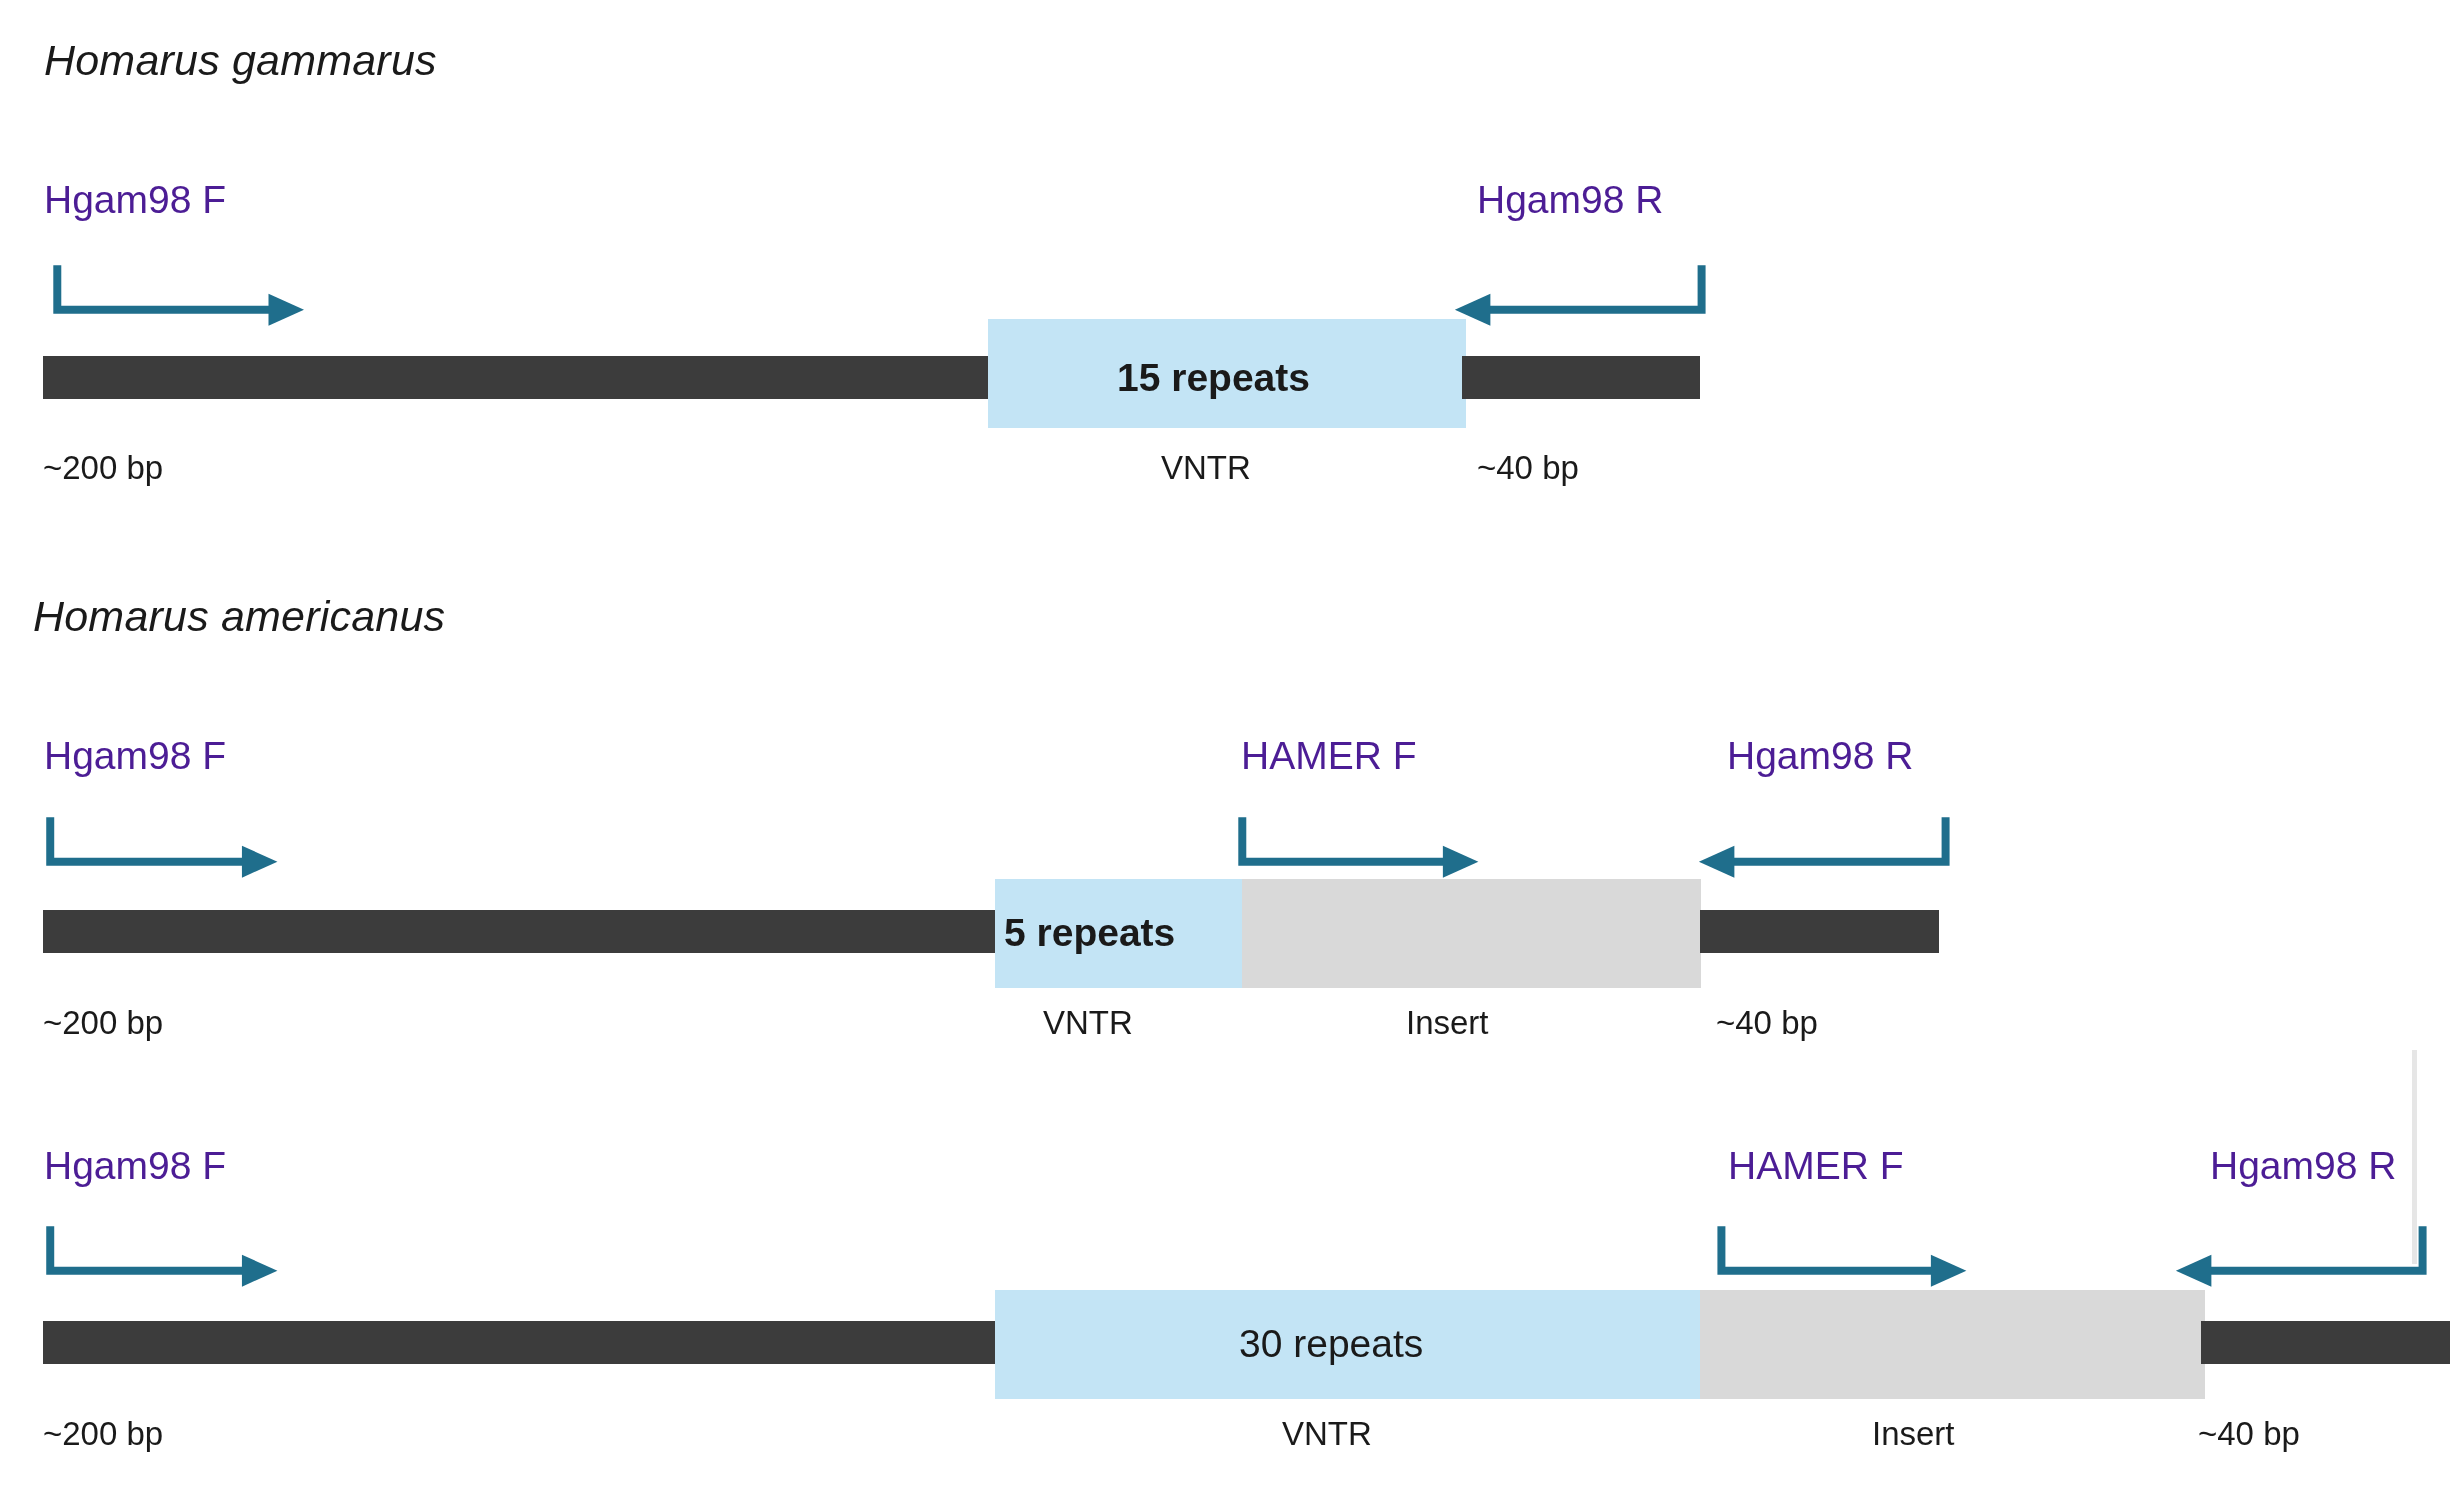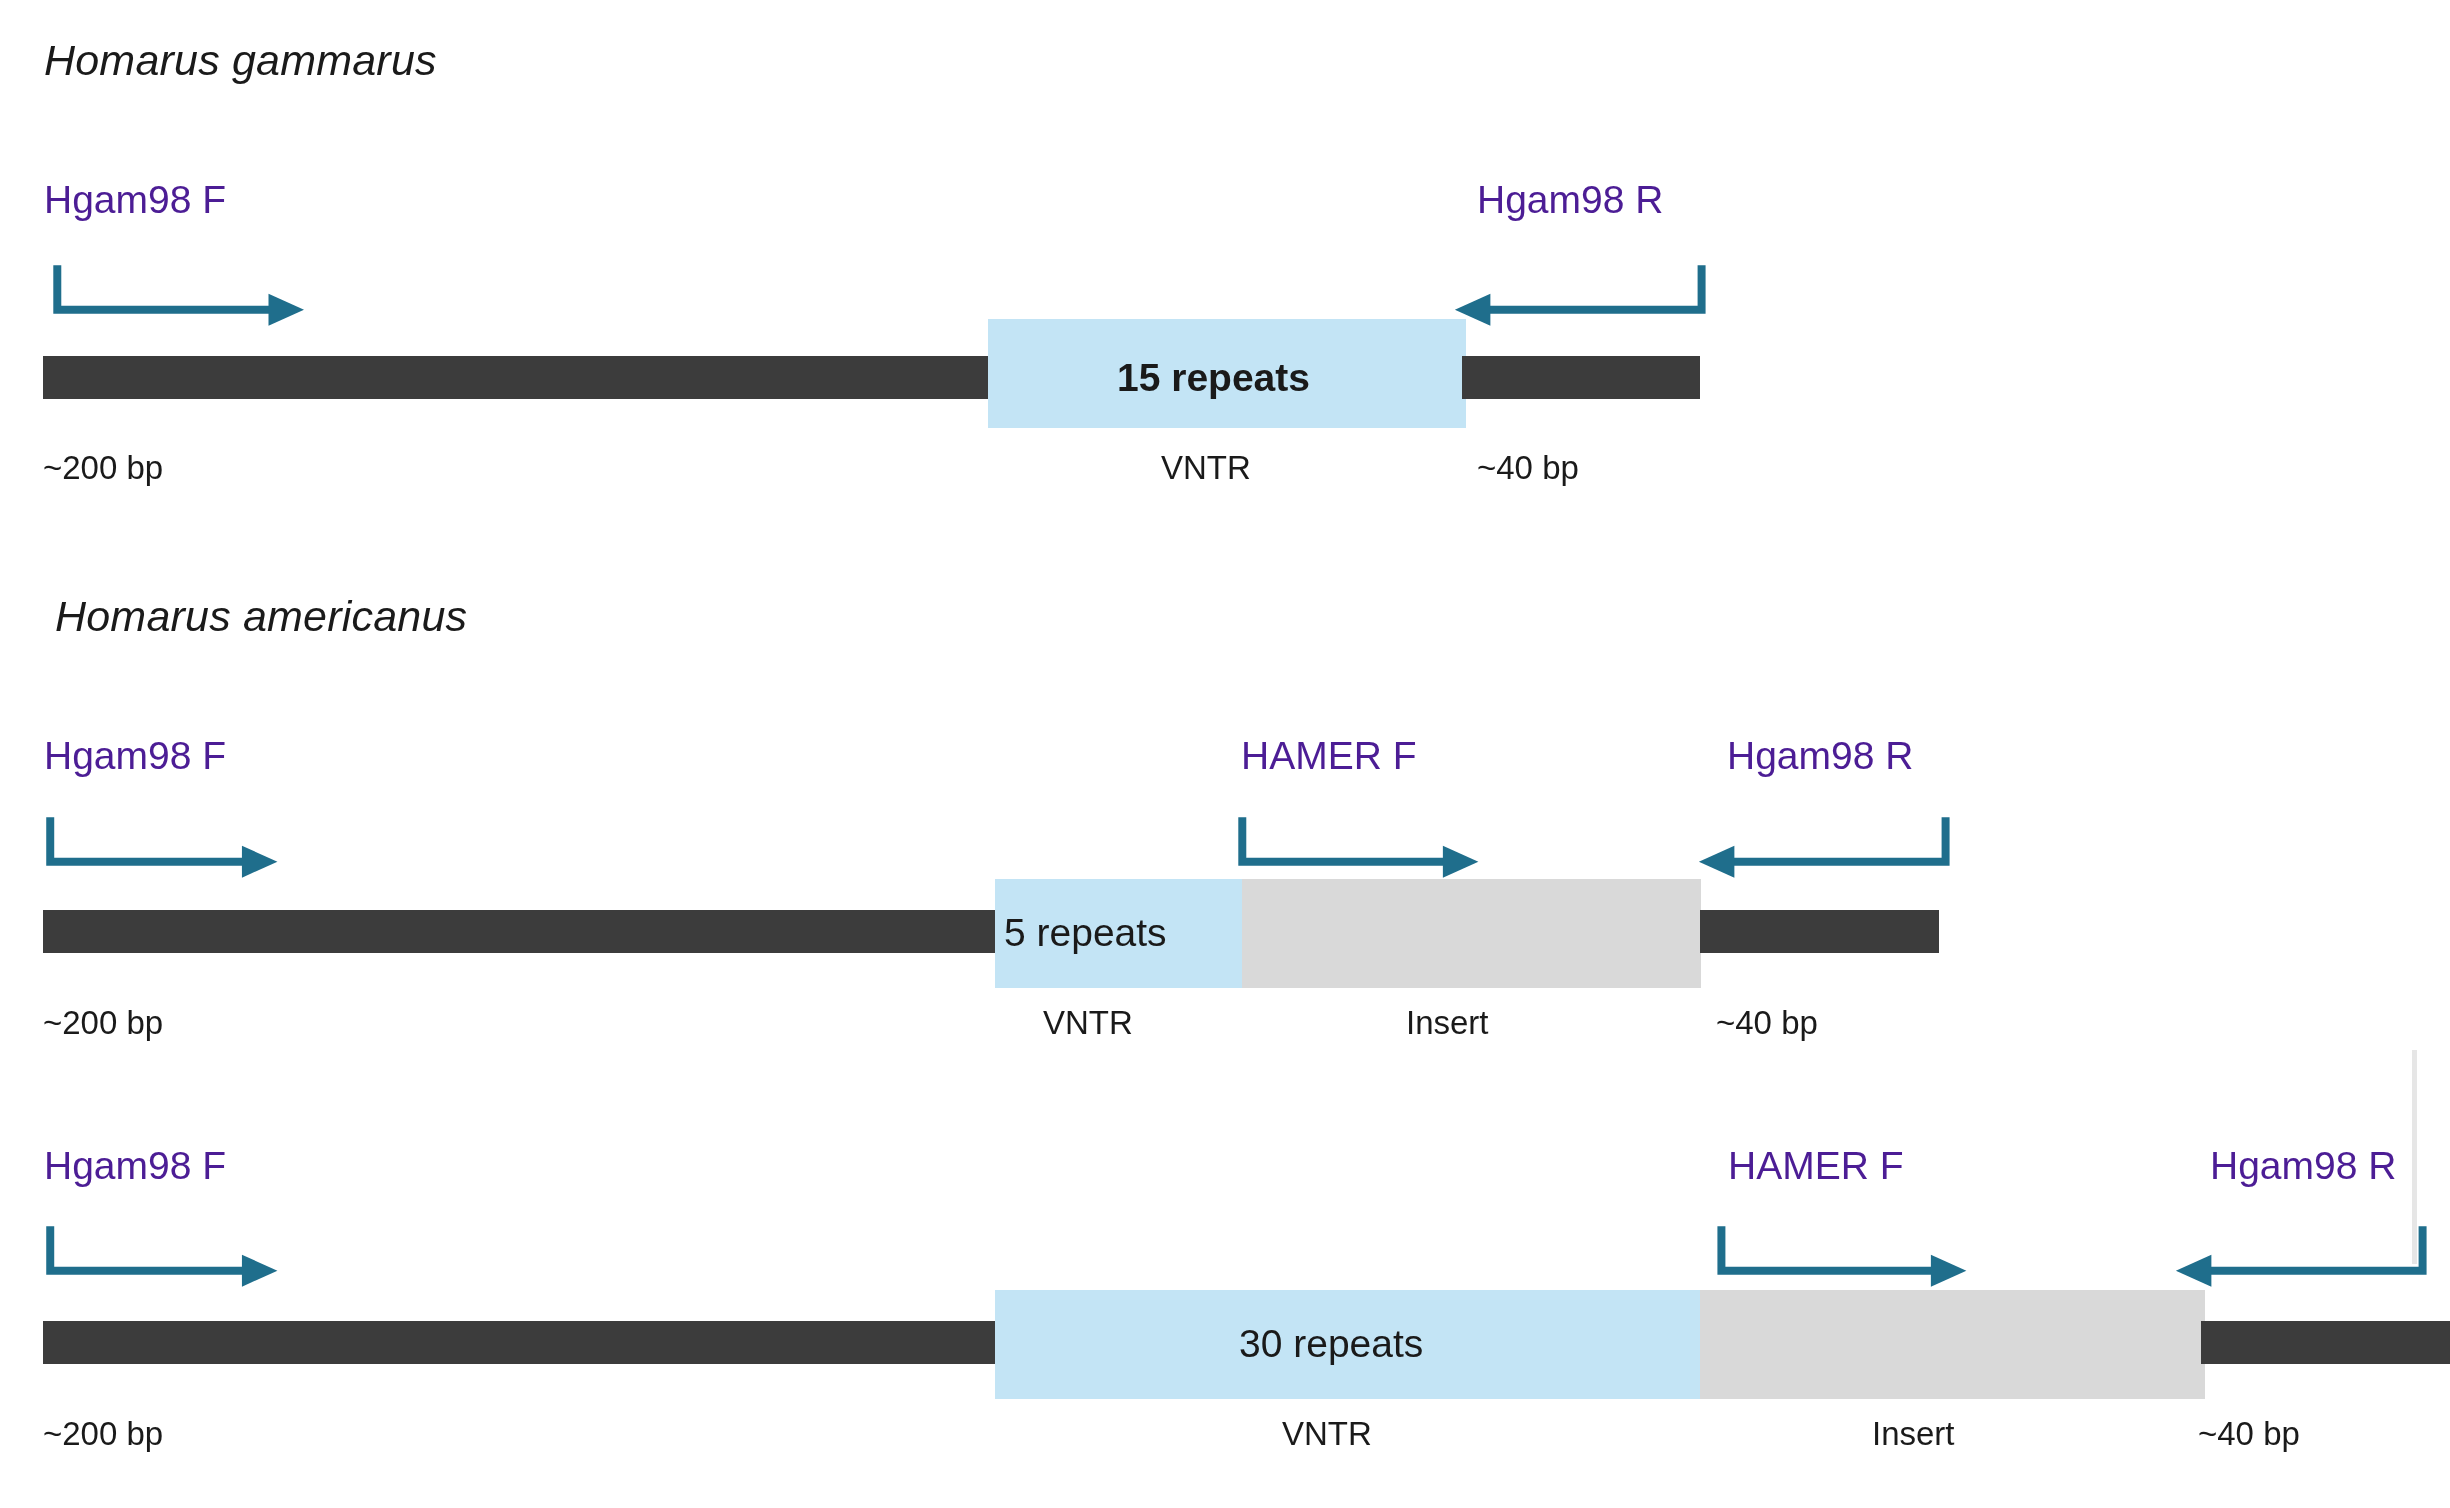--- a/index.html
+++ b/index.html
@@ -95,21 +95,21 @@
   <div class="box-text" style="left:1117px;top:356px;font-weight:bold;">15 repeats</div>
 
   <div class="dna-bar" style="left:1462px;top:356px;width:238px;height:43px;"></div>
 
   <div class="below-label" style="left:43px;top:449px;">~200 bp</div>
 
   <div class="below-label" style="left:1161px;top:449px;">VNTR</div>
 
   <div class="below-label" style="left:1477px;top:449px;">~40 bp</div>
 
-  <div class="species" style="left:55px;top:592px;">Homarus americanus</div>
+  <div class="species" style="left:33px;top:592px;">Homarus americanus</div>
 
   <div class="primer-label" style="left:44px;top:734px;">Hgam98 F</div>
 
   <svg class="primer-arrow" style="left:43px;top:812px;" width="231" height="71" viewBox="0 0 260 80">
     <path d="M8,6 L8,56 L228,56" fill="none" stroke="#1f6e8c" stroke-width="9"></path>
     <path d="M224,38 L264,56 L224,74 Z" fill="#1f6e8c"></path>
   </svg>
 
   <div class="primer-label" style="left:1241px;top:734px;">HAMER F</div>
 
@@ -124,21 +124,21 @@
     <path d="M282,6 L282,56 L40,56" fill="none" stroke="#1f6e8c" stroke-width="9"></path>
     <path d="M44,38 L4,56 L44,74 Z" fill="#1f6e8c"></path>
   </svg>
 
   <div class="dna-bar" style="left:43px;top:910px;width:954px;height:43px;"></div>
 
   <div class="vntr-box" style="left:995px;top:879px;width:247px;height:109px;"></div>
 
   <div class="insert-box" style="left:1242px;top:879px;width:459px;height:109px;"></div>
 
-  <div class="box-text" style="left:1004px;top:911px;">5 repeats</div>
+  <div class="box-text" style="left:1004px;top:911px;font-weight:bold;">5 repeats</div>
 
   <div class="dna-bar" style="left:1700px;top:910px;width:239px;height:43px;"></div>
 
   <div class="below-label" style="left:43px;top:1004px;">~200 bp</div>
 
   <div class="below-label" style="left:1043px;top:1004px;">VNTR</div>
 
   <div class="below-label" style="left:1406px;top:1004px;">Insert</div>
 
   <div class="below-label" style="left:1716px;top:1004px;">~40 bp</div>

